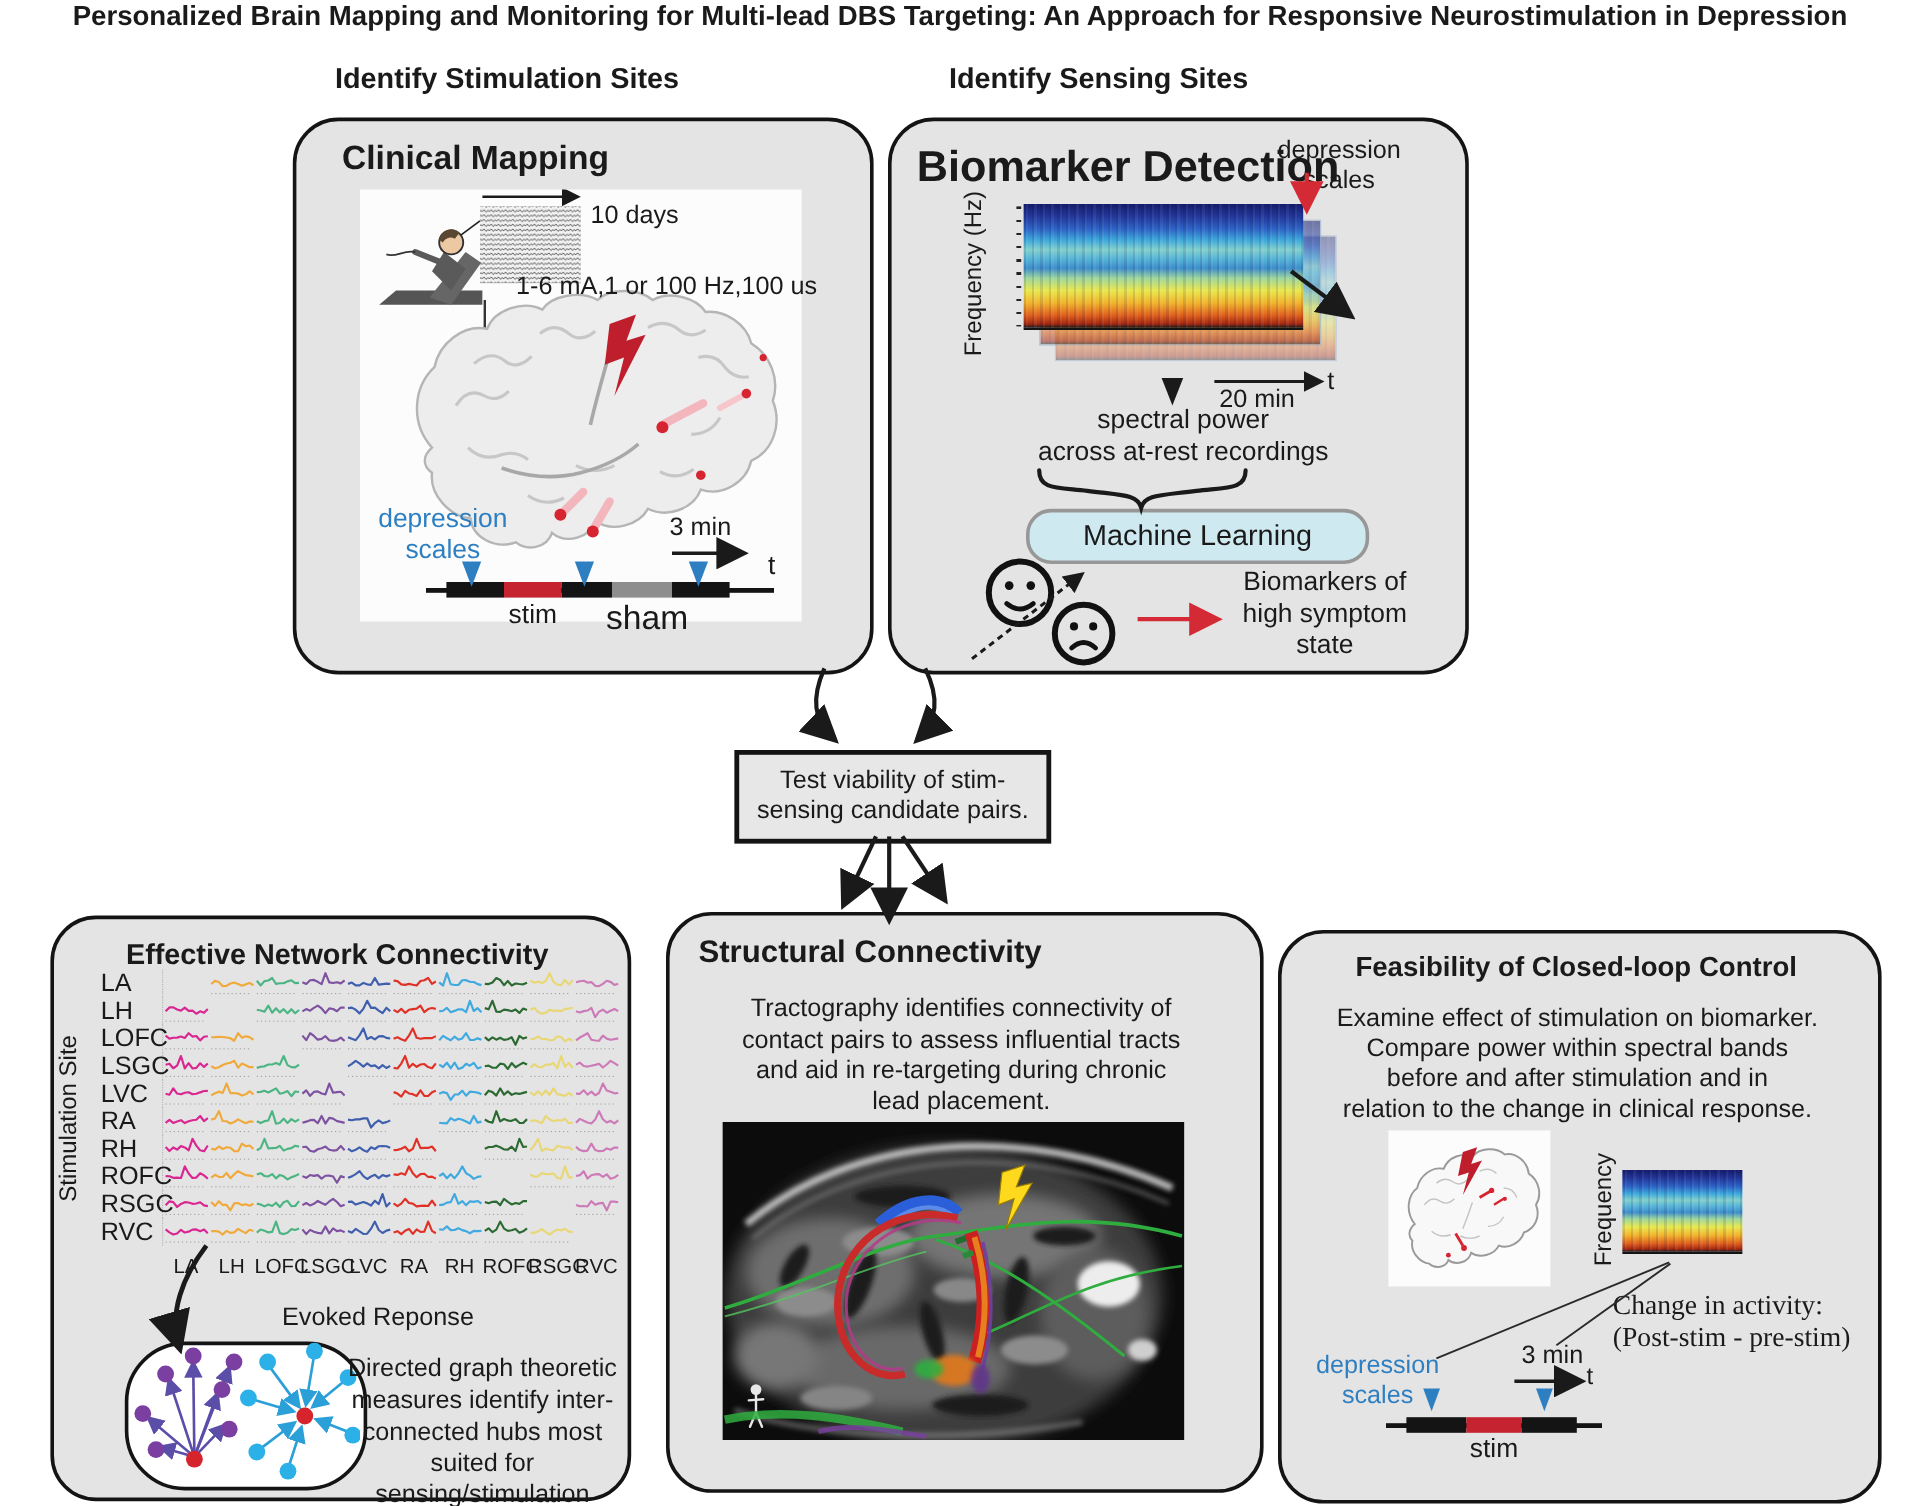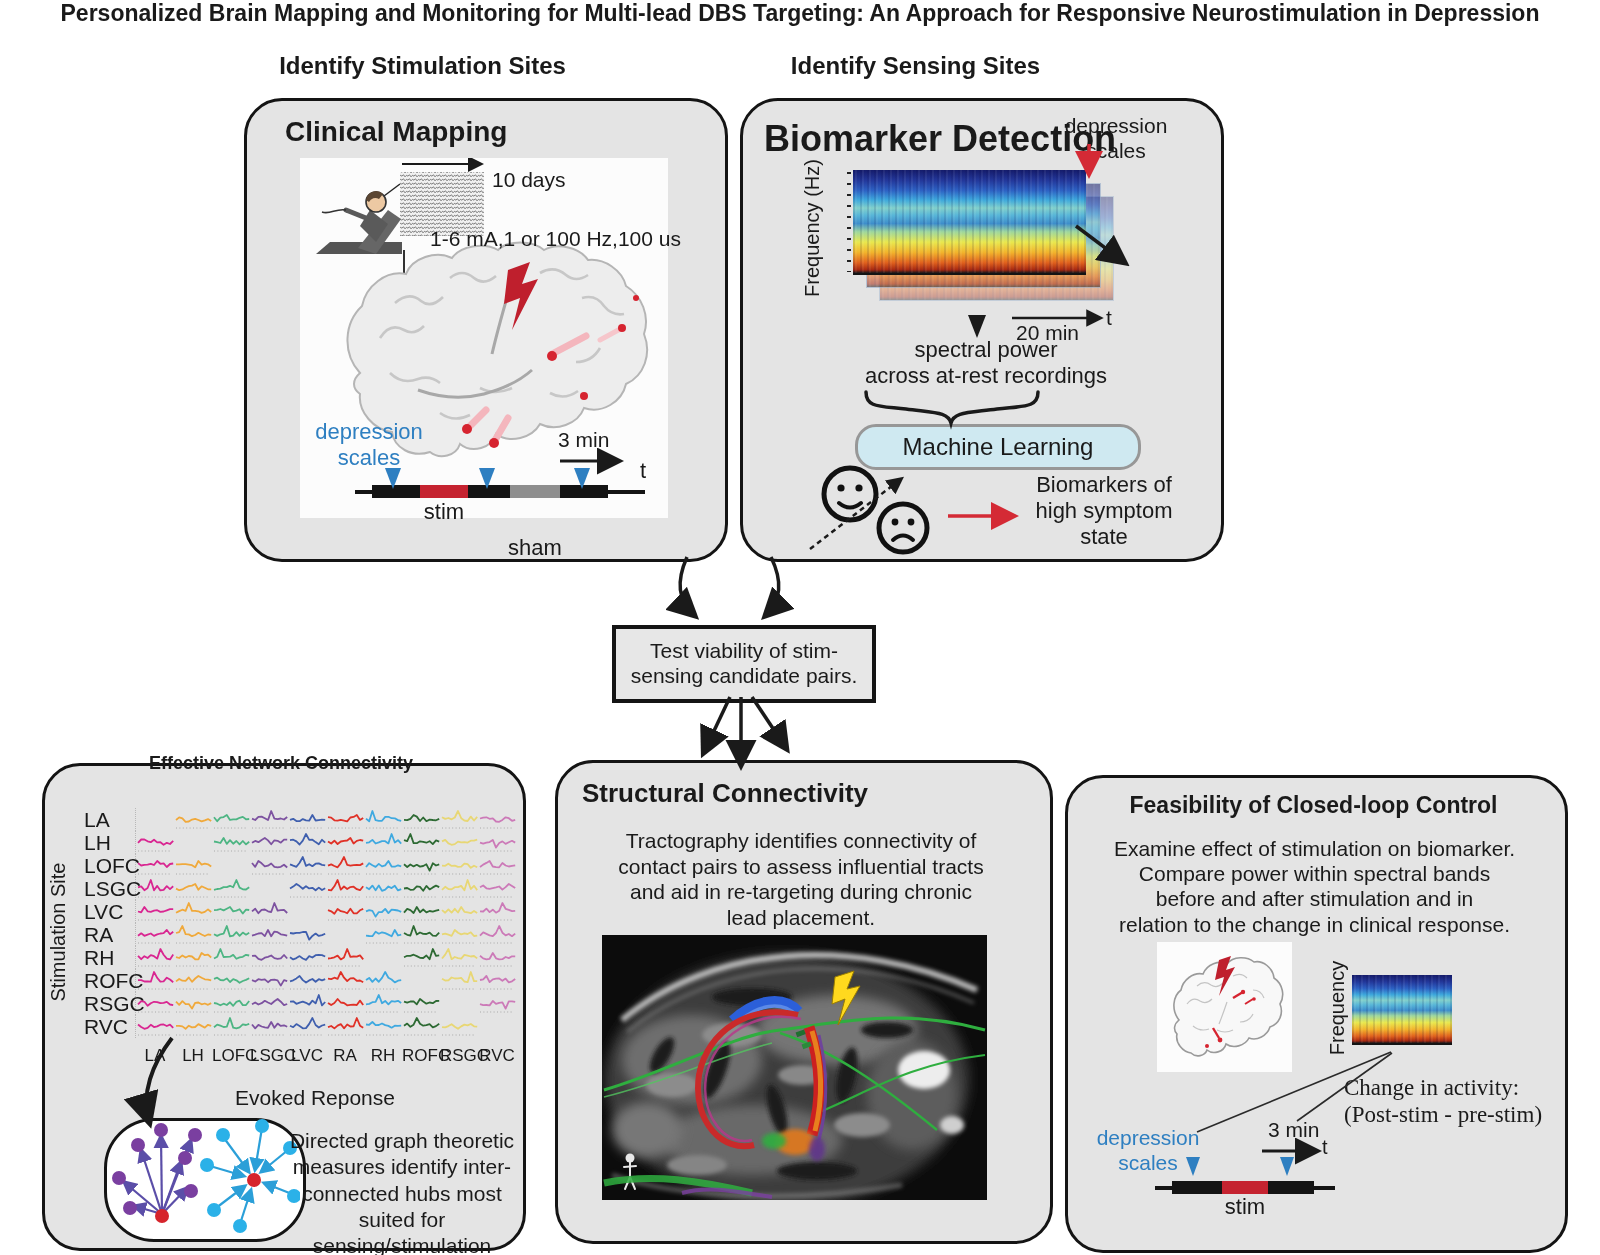--- a/index.html
+++ b/index.html
@@ -114,21 +114,21 @@
   <div class="tl-thin" style="left:355px;top:490px;width:290px;"></div>
   <div class="tl-seg" style="left:372px;top:485px;width:48px;background:#141414;"></div>
   <div class="tl-seg" style="left:420px;top:485px;width:48px;background:#c52330;"></div>
   <div class="tl-seg" style="left:468px;top:485px;width:42px;background:#141414;"></div>
   <div class="tl-seg" style="left:510px;top:485px;width:50px;background:#8e8e8e;"></div>
   <div class="tl-seg" style="left:560px;top:485px;width:48px;background:#141414;"></div>
   <div class="tri-down" style="left:385px;top:468px;"></div>
   <div class="tri-down" style="left:479px;top:468px;"></div>
   <div class="tri-down" style="left:574px;top:468px;"></div>
   <div class="abs ctr" style="left:416px;top:499px;width:56px;font-size:22px;">stim</div>
-  <div class="abs ctr" style="left:505px;top:499px;width:60px;font-size:22px;margin-top:36px;">sham</div>
+  <div class="abs ctr" style="left:505px;top:499px;width:60px;font-size:28px;">sham</div>
 
   <div class="panel" style="left:740px;top:98px;width:478px;height:458px;"></div>
   <div class="abs bold" style="left:764px;top:118px;font-size:36px;">Biomarker Detection</div>
   <div class="abs ctr pre" style="left:1060px;top:114px;width:112px;font-size:21px;">depression
 scales</div>
   <div class="rot" style="left:812px;top:228px;font-size:20px;">Frequency (Hz)</div>
 
   <div class="spectro echo" style="left:879px;top:196px;width:233px;height:103px;opacity:.38;"></div>
   <div class="spectro echo" style="left:866px;top:183px;width:233px;height:103px;opacity:.55;"></div>
   <div class="spectro" style="left:853px;top:170px;width:233px;height:103px;"></div>
@@ -159,21 +159,21 @@
   <div class="abs ctr pre" style="left:1020px;top:472px;width:168px;font-size:22px;">Biomarkers of
 high symptom
 state</div>
 
   <div id="test-box" style="left:612px;top:625px;width:256px;height:70px;">
     <div class="ctr pre">Test viability of stim-
 sensing candidate pairs.</div>
   </div>
 
   <div class="panel" style="left:42px;top:763px;width:478px;height:482px;"></div>
-  <div class="abs ctr bold" style="left:60px;top:753px;width:442px;font-size:18px;">Effective Network Connectivity</div>
+  <div class="abs ctr bold" style="left:60px;top:782px;width:442px;font-size:24px;">Effective Network Connectivity</div>
   <div class="rot" style="left:58px;top:932px;font-size:20px;">Stimulation Site</div>
   <div id="enc-grid" style="left:84px;top:808px;">
       <div class="enc-rowlabel">LA</div>
       <div class="enc-cell"></div>
       <div class="enc-cell"><svg width="38" height="23">
           <path d="M2,12.0 L5.2,9.4 L8.4,10.4 L11.6,13.8 L14.8,13.5 L18.0,11.6 L21.2,10.8 L24.4,12.0 L27.6,13.4 L30.8,12.3 L34.0,11.1 L37.2,13.0" fill="none" stroke="#f0a93b" stroke-width="1.8" stroke-linejoin="round"></path>
           <line x1="2" x2="36" y1="20" y2="20" stroke="#9a9a9a" stroke-width="0.8" stroke-dasharray="1,2.4"></line>
         </svg></div>
       <div class="enc-cell"><svg width="38" height="23">
           <path d="M2,9.3 L5.2,13.2 L8.4,9.6 L11.6,9.1 L14.8,7.0 L18.0,11.9 L21.2,11.4 L24.4,11.4 L27.6,9.8 L30.8,8.9 L34.0,11.3 L37.2,11.0" fill="none" stroke="#4db583" stroke-width="1.8" stroke-linejoin="round"></path>

